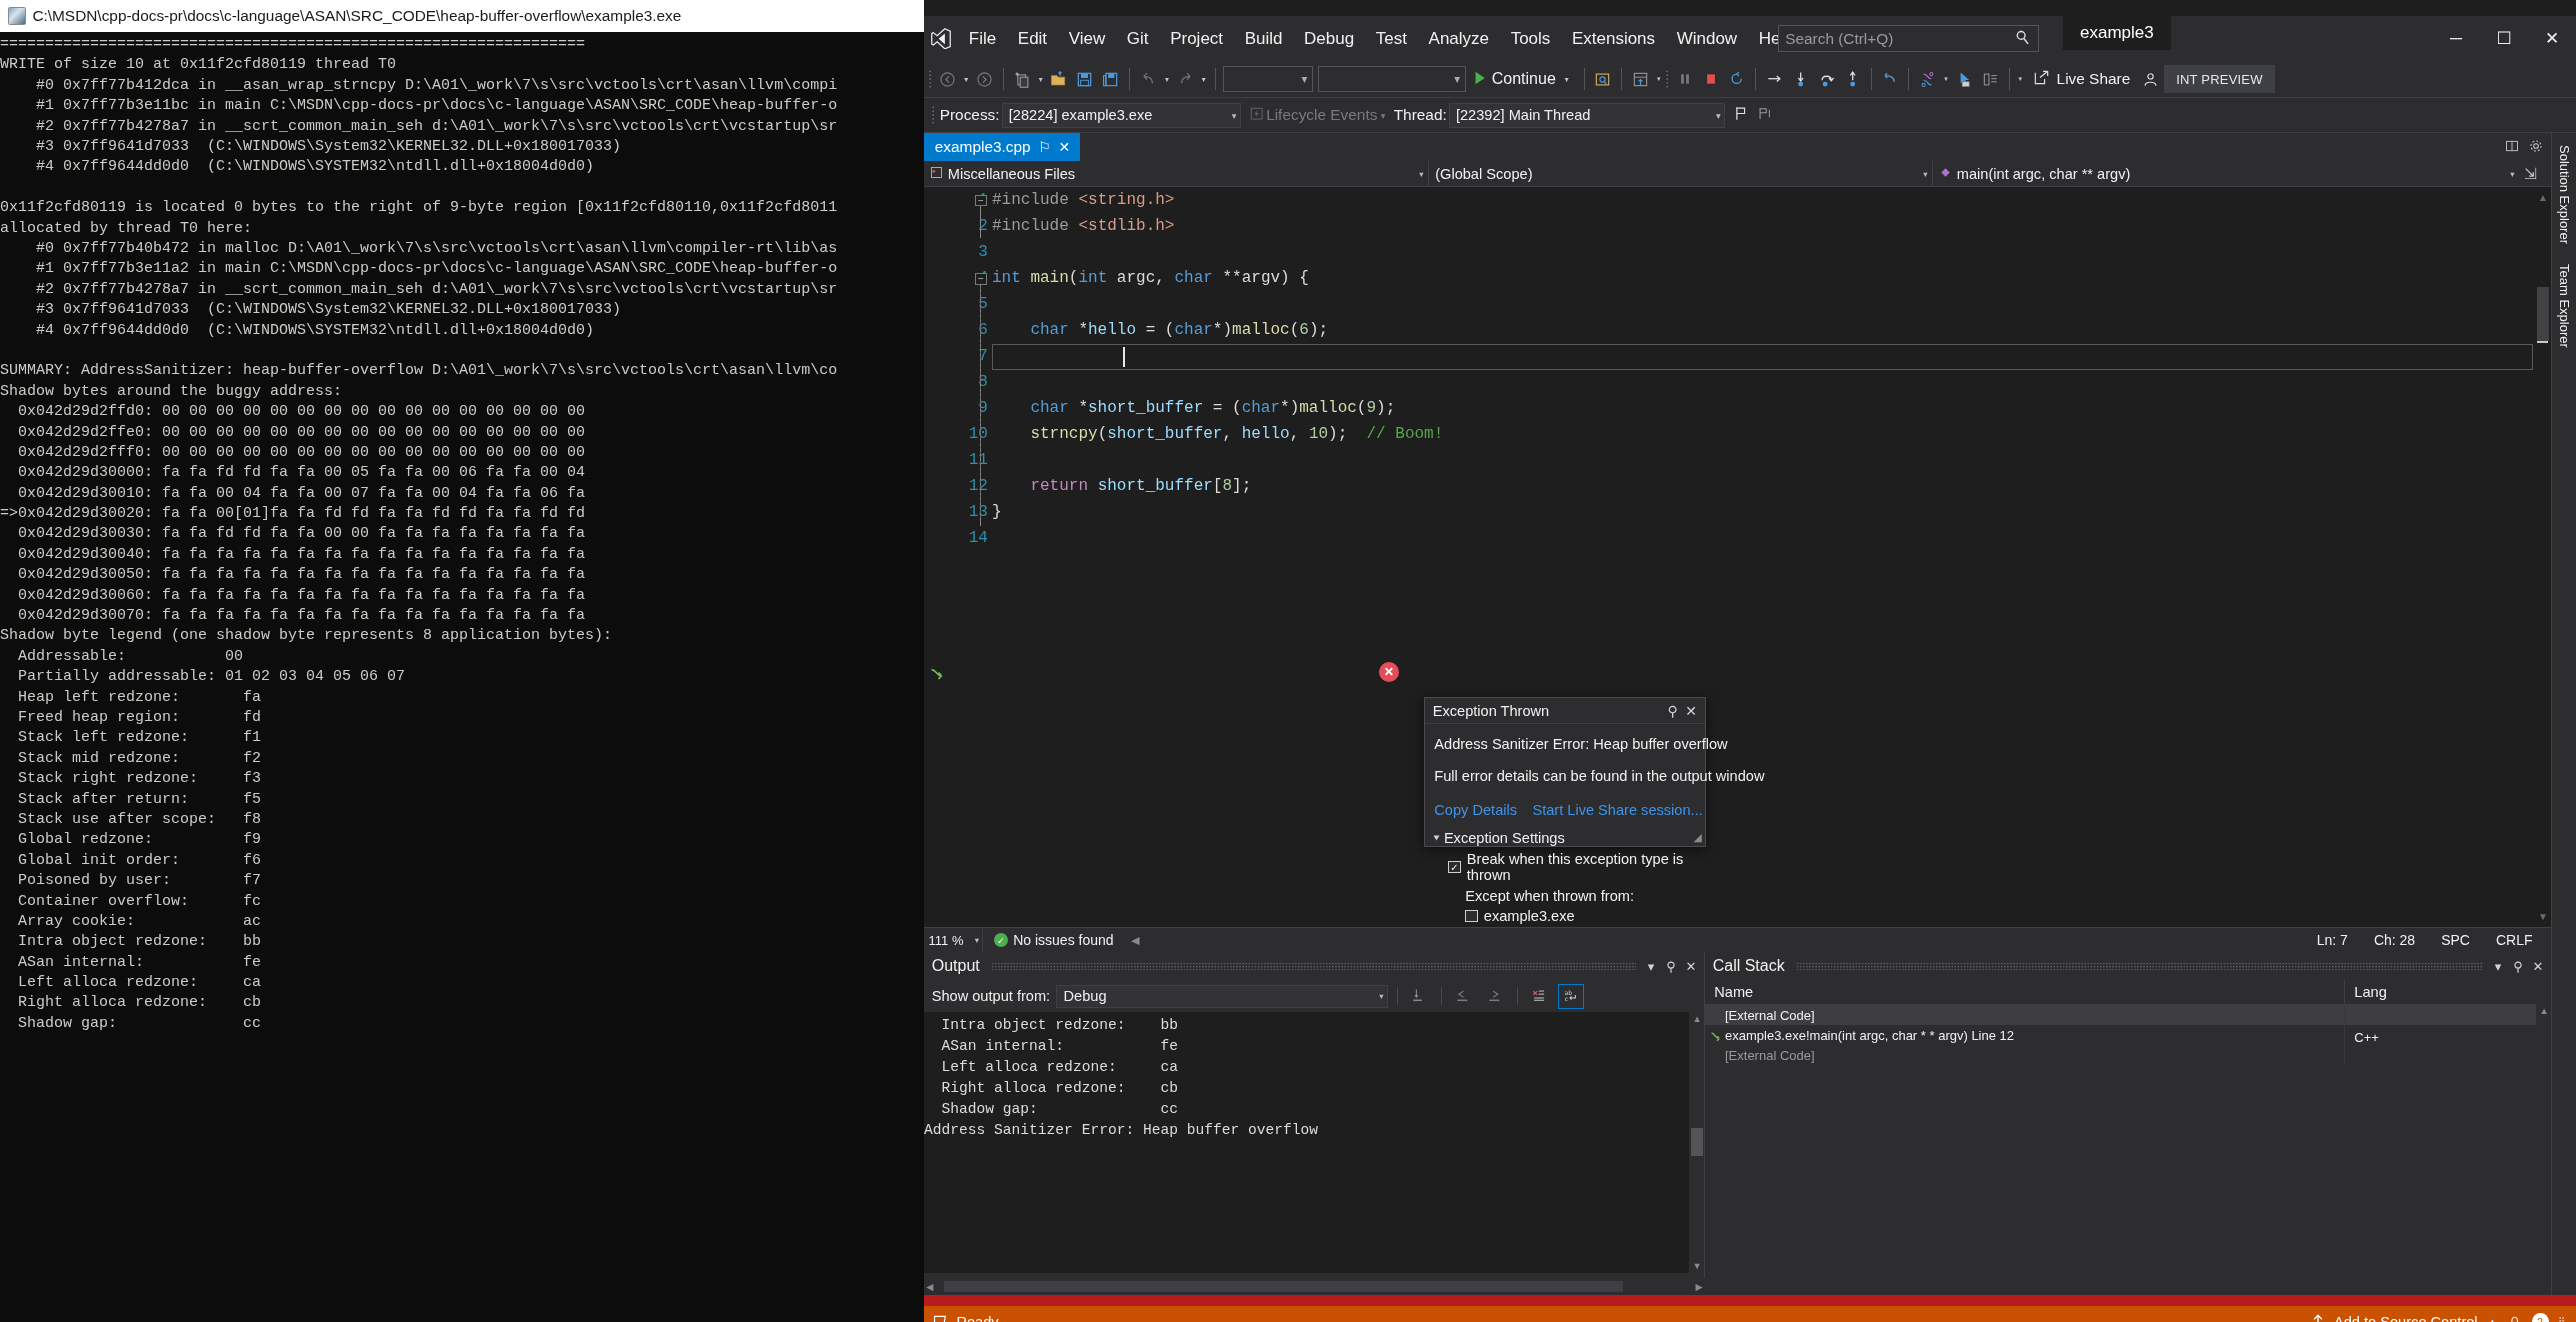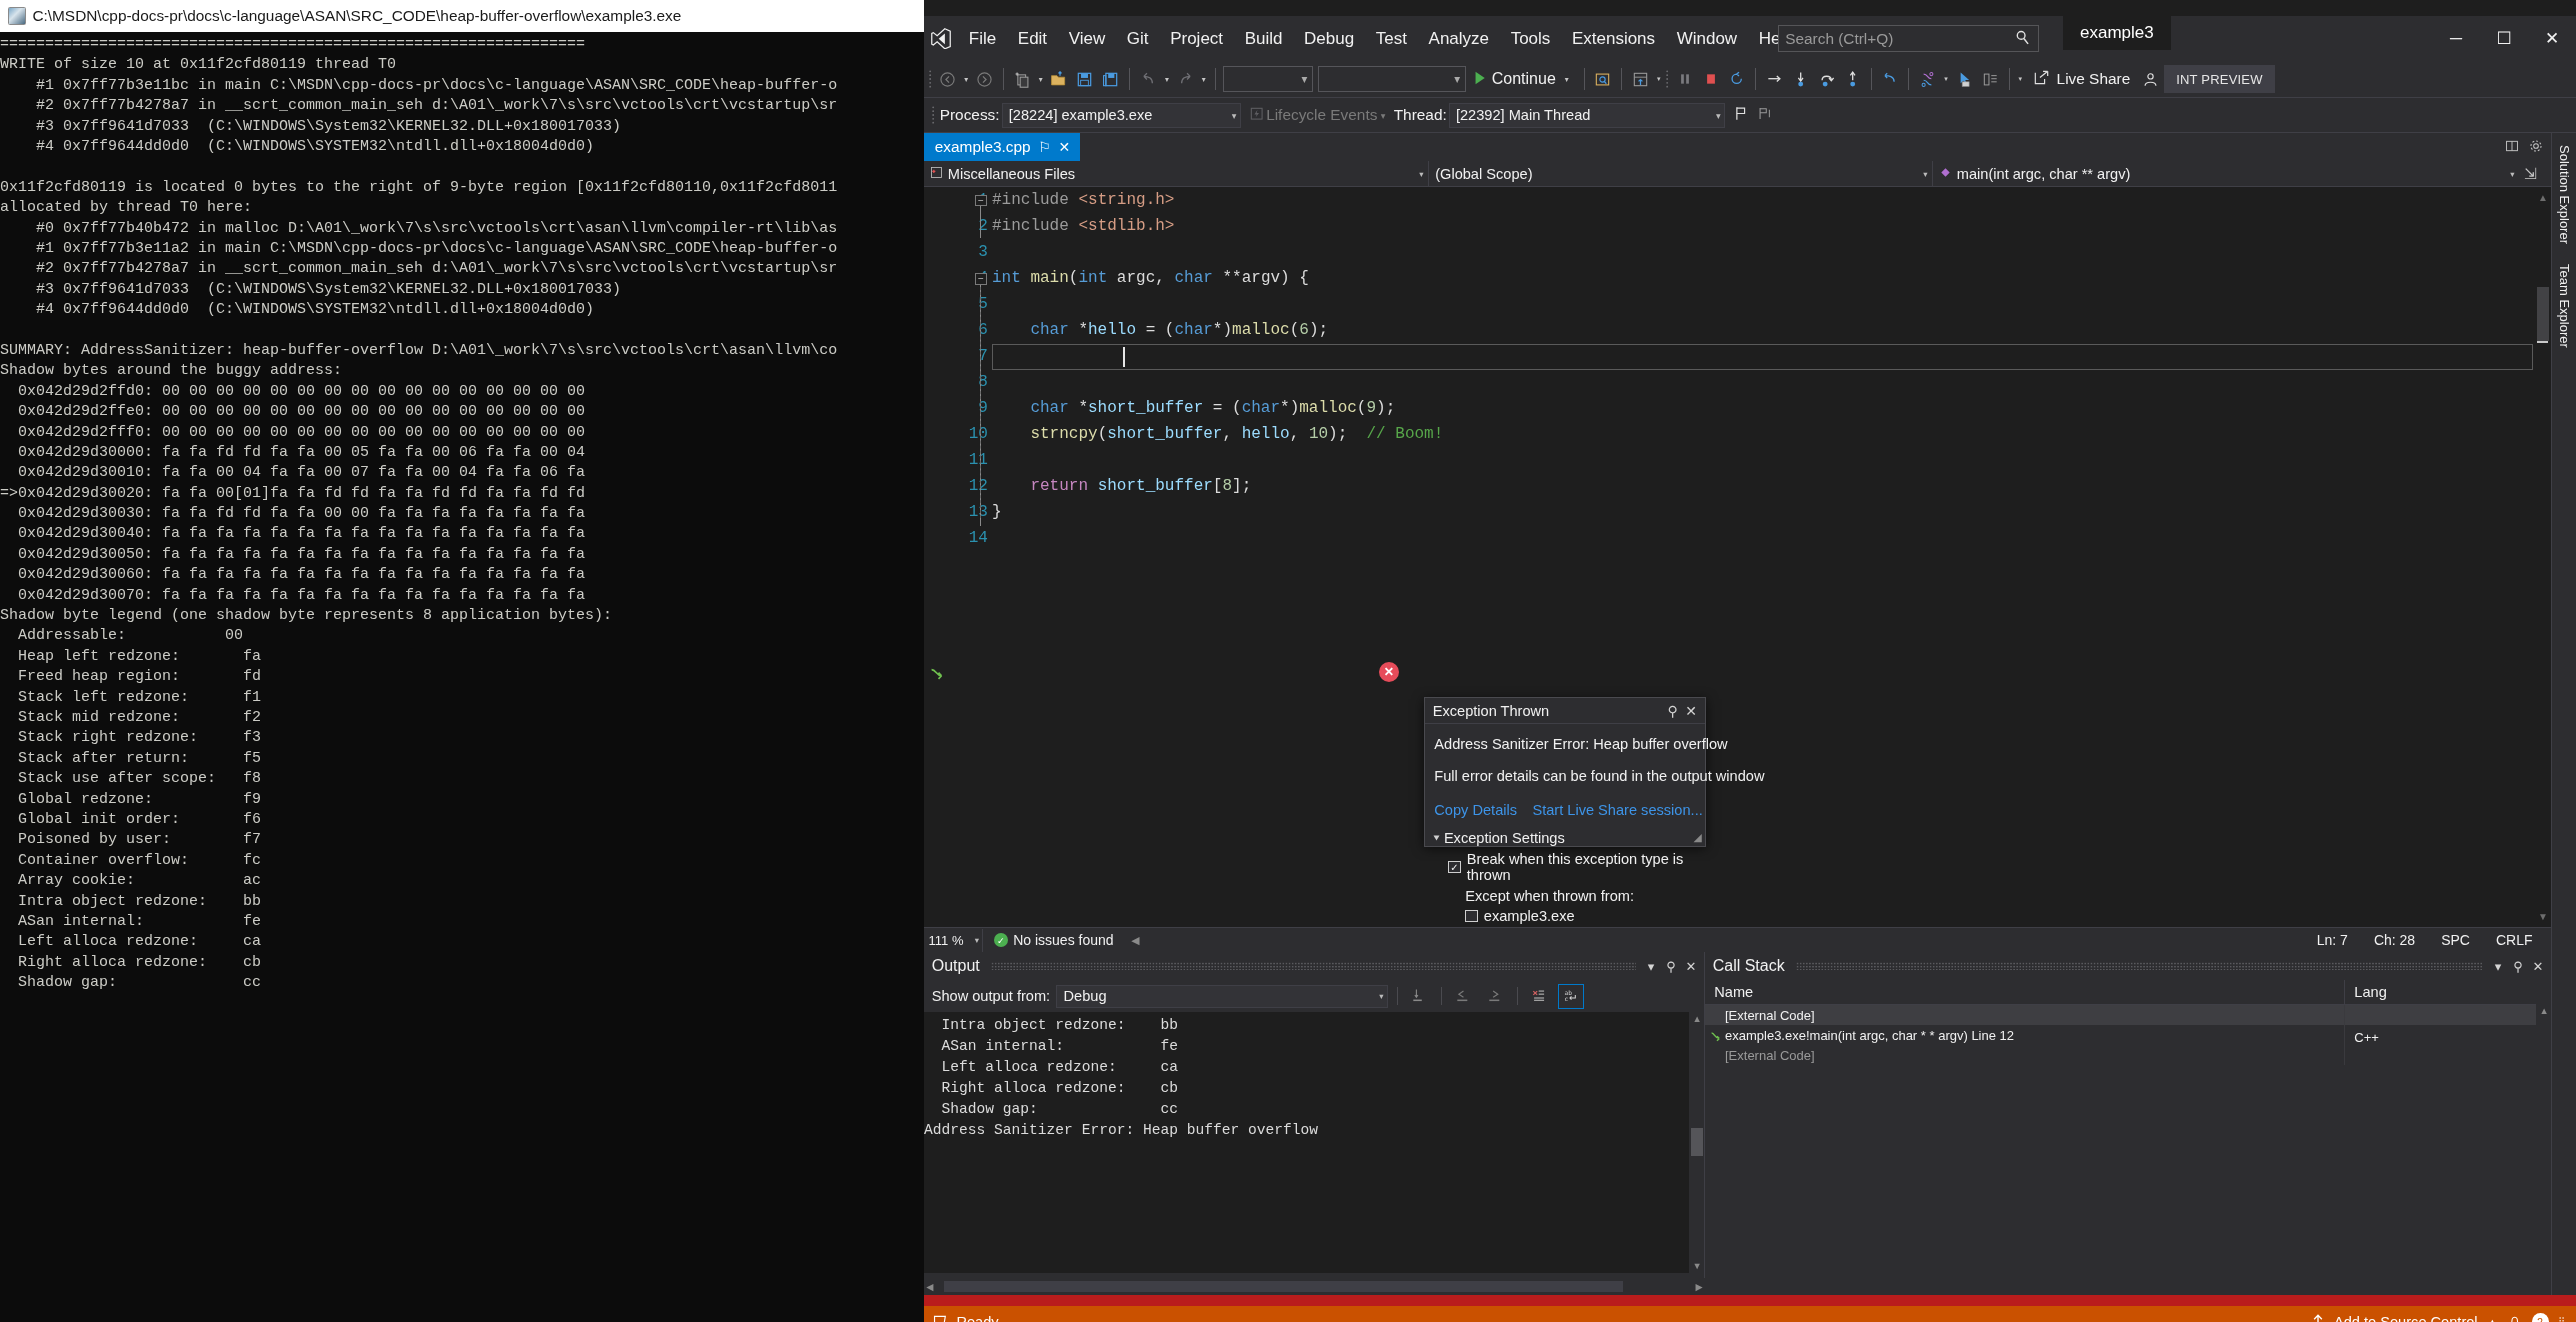--- a/index.html
+++ b/index.html
@@ -164,20 +164,21 @@
 <body>
 
 <div id="console-window">
   <div id="console-titlebar">
     <div id="console-icon"></div>
     <div id="console-title">C:\MSDN\cpp-docs-pr\docs\c-language\ASAN\SRC_CODE\heap-buffer-overflow\example3.exe</div>
   </div>
   <div id="console-body">
       <div class="cline">=================================================================</div>
       <div class="cline">WRITE of size 10 at 0x11f2cfd80119 thread T0</div>
+      <div class="cline">    #0 0x7ff77b412dca in __asan_wrap_strncpy D:\A01\_work\7\s\src\vctools\crt\asan\llvm\compi</div>
       <div class="cline">    #1 0x7ff77b3e11bc in main C:\MSDN\cpp-docs-pr\docs\c-language\ASAN\SRC_CODE\heap-buffer-o</div>
       <div class="cline">    #2 0x7ff77b4278a7 in __scrt_common_main_seh d:\A01\_work\7\s\src\vctools\crt\vcstartup\sr</div>
       <div class="cline">    #3 0x7ff9641d7033  (C:\WINDOWS\System32\KERNEL32.DLL+0x180017033)</div>
       <div class="cline">    #4 0x7ff9644dd0d0  (C:\WINDOWS\SYSTEM32\ntdll.dll+0x18004d0d0)</div>
       <div class="cline"></div>
       <div class="cline">0x11f2cfd80119 is located 0 bytes to the right of 9-byte region [0x11f2cfd80110,0x11f2cfd8011</div>
       <div class="cline">allocated by thread T0 here:</div>
       <div class="cline">    #0 0x7ff77b40b472 in malloc D:\A01\_work\7\s\src\vctools\crt\asan\llvm\compiler-rt\lib\as</div>
       <div class="cline">    #1 0x7ff77b3e11a2 in main C:\MSDN\cpp-docs-pr\docs\c-language\ASAN\SRC_CODE\heap-buffer-o</div>
       <div class="cline">    #2 0x7ff77b4278a7 in __scrt_common_main_seh d:\A01\_work\7\s\src\vctools\crt\vcstartup\sr</div>
@@ -192,20 +193,21 @@
       <div class="cline">  0x042d29d30000: fa fa fd fd fa fa 00 05 fa fa 00 06 fa fa 00 04</div>
       <div class="cline">  0x042d29d30010: fa fa 00 04 fa fa 00 07 fa fa 00 04 fa fa 06 fa</div>
       <div class="cline">=&gt;0x042d29d30020: fa fa 00[01]fa fa fd fd fa fa fd fd fa fa fd fd</div>
       <div class="cline">  0x042d29d30030: fa fa fd fd fa fa 00 00 fa fa fa fa fa fa fa fa</div>
       <div class="cline">  0x042d29d30040: fa fa fa fa fa fa fa fa fa fa fa fa fa fa fa fa</div>
       <div class="cline">  0x042d29d30050: fa fa fa fa fa fa fa fa fa fa fa fa fa fa fa fa</div>
       <div class="cline">  0x042d29d30060: fa fa fa fa fa fa fa fa fa fa fa fa fa fa fa fa</div>
       <div class="cline">  0x042d29d30070: fa fa fa fa fa fa fa fa fa fa fa fa fa fa fa fa</div>
       <div class="cline">Shadow byte legend (one shadow byte represents 8 application bytes):</div>
       <div class="cline">  Addressable:           00</div>
+      <div class="cline">  Partially addressable: 01 02 03 04 05 06 07</div>
       <div class="cline">  Heap left redzone:       fa</div>
       <div class="cline">  Freed heap region:       fd</div>
       <div class="cline">  Stack left redzone:      f1</div>
       <div class="cline">  Stack mid redzone:       f2</div>
       <div class="cline">  Stack right redzone:     f3</div>
       <div class="cline">  Stack after return:      f5</div>
       <div class="cline">  Stack use after scope:   f8</div>
       <div class="cline">  Global redzone:          f9</div>
       <div class="cline">  Global init order:       f6</div>
       <div class="cline">  Poisoned by user:        f7</div>

